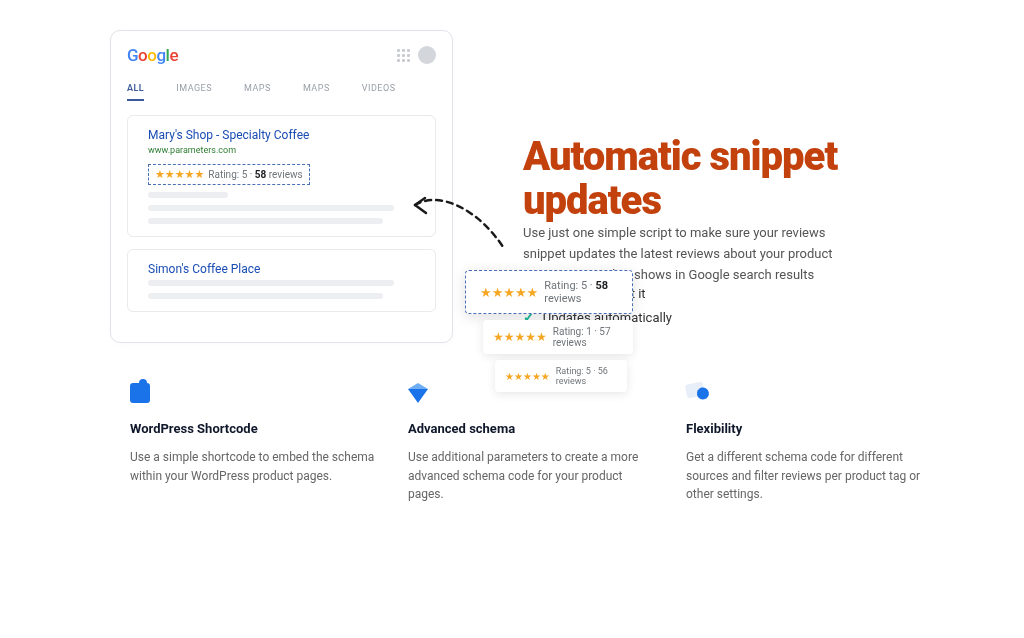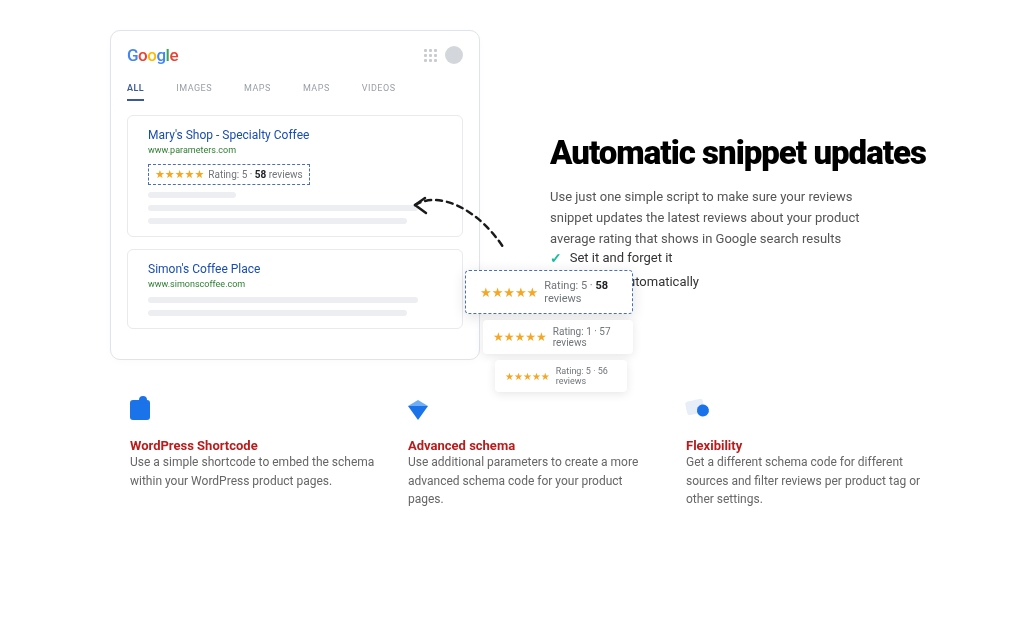--- a/index.html
+++ b/index.html
@@ -1,21 +1,21 @@
 <!DOCTYPE html>
 <html><head>
 <meta charset="utf-8">
 <style>
 * { margin: 0; padding: 0; box-sizing: border-box; }
 body { font-family: -apple-system, BlinkMacSystemFont, "Segoe UI", Roboto, Arial, sans-serif; background: #fff; width: 1024px; height: 638px; overflow: hidden; }
 
 .container { display: flex; padding: 30px 60px 0 110px; gap: 70px; align-items: flex-start; }
 
 
-.google-panel { width: 370px; background: #fff; border: 1px solid #e0e3e8; border-radius: 10px; padding: 14px 16px 18px; position: relative; box-shadow: 0 2px 8px rgba(0,0,0,0.02); }
+.google-panel { width: 343px; background: #fff; border: 1px solid #e0e3e8; border-radius: 10px; padding: 14px 16px 18px; position: relative; box-shadow: 0 2px 8px rgba(0,0,0,0.02); }
 .google-header { display: flex; justify-content: space-between; align-items: center; margin-bottom: 18px; }
 .google-logo { font-size: 17px; font-weight: 500; letter-spacing: -0.5px; }
 .google-logo .g1 { color: #4285F4; }
 .google-logo .g2 { color: #EA4335; }
 .google-logo .g3 { color: #FBBC05; }
 .google-logo .g4 { color: #4285F4; }
 .google-logo .g5 { color: #34A853; }
 .google-logo .g6 { color: #EA4335; }
 .google-icons { display: flex; align-items: center; gap: 8px; }
 .apps-icon { display: grid; grid-template-columns: repeat(3, 3px); grid-template-rows: repeat(3, 3px); gap: 2px; }
@@ -43,38 +43,38 @@
 .snippet { background: #fff; border-radius: 4px; padding: 6px 10px; font-size: 10px; color: #70757a; display: flex; align-items: center; gap: 6px; margin-bottom: 6px; box-shadow: 0 2px 10px rgba(0,0,0,0.1); }
 .snippet.main { border: 1.5px dashed #4a6fb5; box-shadow: 0 3px 14px rgba(0,0,0,0.12); padding: 8px 14px; font-size: 11px; }
 .snippet .stars { font-size: 12px; }
 .snippet.main .stars { font-size: 13px; }
 .snippet-indent-1 { margin-left: 18px; width: 150px; }
 .snippet-indent-2 { margin-left: 30px; width: 132px; font-size: 9px; }
 .snippet-indent-2 .stars { font-size: 10px; }
 
 
 .text-col { flex: 1; padding-top: 105px; }
-.headline { font-size: 33px; font-weight: 900; letter-spacing: -1px; color: #000000; line-height: 1.1; margin-bottom: 16px; }
+.headline { font-size: 40px; font-weight: 900; letter-spacing: -1px; color: #c2410c; line-height: 1.1; }
 .desc { font-size: 13px; color: #555; line-height: 1.6; max-width: 340px; }
 .checklist { list-style: none; }
 .checklist li { font-size: 13px; color: #333; margin-bottom: 8px; display: flex; align-items: center; gap: 8px; }
 .check { color: #1abc9c; font-weight: bold; font-size: 14px; }
 
 
 .features { display: flex; gap: 30px; padding: 40px 90px 0 130px; }
 .feature { flex: 1; }
 .feature-icon { width: 26px; height: 26px; margin-bottom: 12px; position: relative; }
 .feature-icon .shape1 { position: absolute; }
 .icon-puzzle { background: #1a73e8; width: 20px; height: 20px; border-radius: 3px; }
 .icon-puzzle::after { content: ""; position: absolute; width: 8px; height: 8px; background: #1a73e8; border-radius: 50%; top: -4px; right: 3px; }
 .icon-diamond { width: 0; height: 0; border-left: 10px solid transparent; border-right: 10px solid transparent; border-top: 14px solid #1a73e8; position: relative; top: 6px; }
 .icon-diamond::before { content: ""; position: absolute; top: -20px; left: -10px; width: 0; height: 0; border-left: 10px solid transparent; border-right: 10px solid transparent; border-bottom: 6px solid #6faef5; }
 .icon-tag { width: 18px; height: 14px; background: #e8eef7; border-radius: 3px; transform: rotate(-12deg); }
 .icon-tag::after { content: ""; position: absolute; width: 12px; height: 12px; background: #1a73e8; border-radius: 50%; right: -4px; bottom: -4px; }
-.feature-title { font-size: 13px; font-weight: 700; color: #b91c1c; margin-bottom: 0; }
+.feature-title { font-size: 13px; font-weight: 700; color: #0f172a; margin-bottom: 12px; }
 .feature-text { font-size: 12px; color: #666; line-height: 1.55; }
 </style>
 </head>
 <body>
 
 <div class="container">
   <div style="position:relative;">
     <div class="google-panel">
       <div class="google-header">
         <div class="google-logo"><span class="g1">G</span><span class="g2">o</span><span class="g3">o</span><span class="g4">g</span><span class="g5">l</span><span class="g6">e</span></div>
@@ -109,21 +109,20 @@
           <span class="rating-text"><span>Rating: 5 · </span><span class="bold">58</span><span> reviews</span></span>
         </div>
         <div class="skeleton short"></div>
         <div class="skeleton med"></div>
         <div class="skeleton med2"></div>
       </div>
 
 
       <div class="result-card">
         <div class="result-title">Simon's Coffee Place</div>
-        <div class="result-url">www.simonscoffee.com</div>
         <div class="skeleton med" style="margin-top:4px;"></div>
         <div class="skeleton med2"></div>
       </div>
     </div>
 
     <svg class="arrow-svg" viewBox="0 0 120 90">
       <path d="M 15 25 C 40 10, 80 30, 105 70" stroke="#1a1a1a" stroke-width="2.5" fill="none" stroke-dasharray="6 5" stroke-linecap="round"></path>
       <path d="M 15 25 L 25 18 M 15 25 L 26 33" stroke="#1a1a1a" stroke-width="2.5" fill="none" stroke-linecap="round"></path>
     </svg>
 

